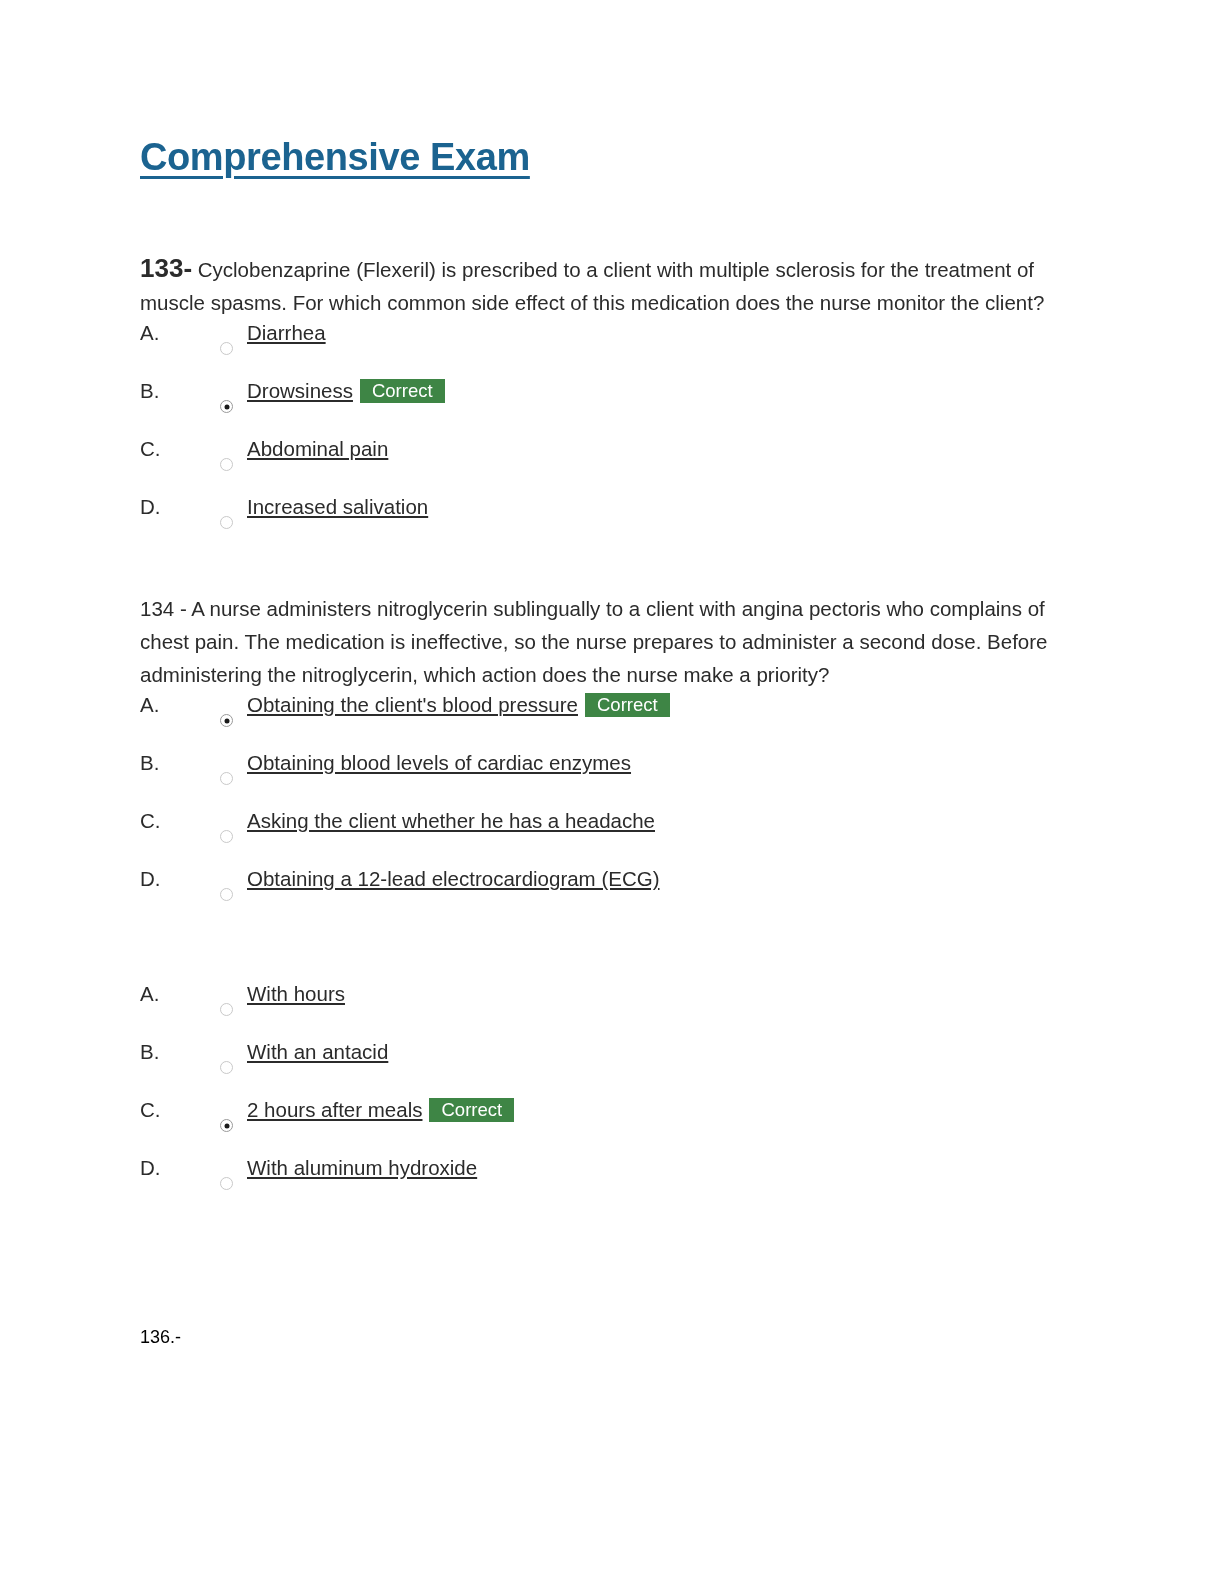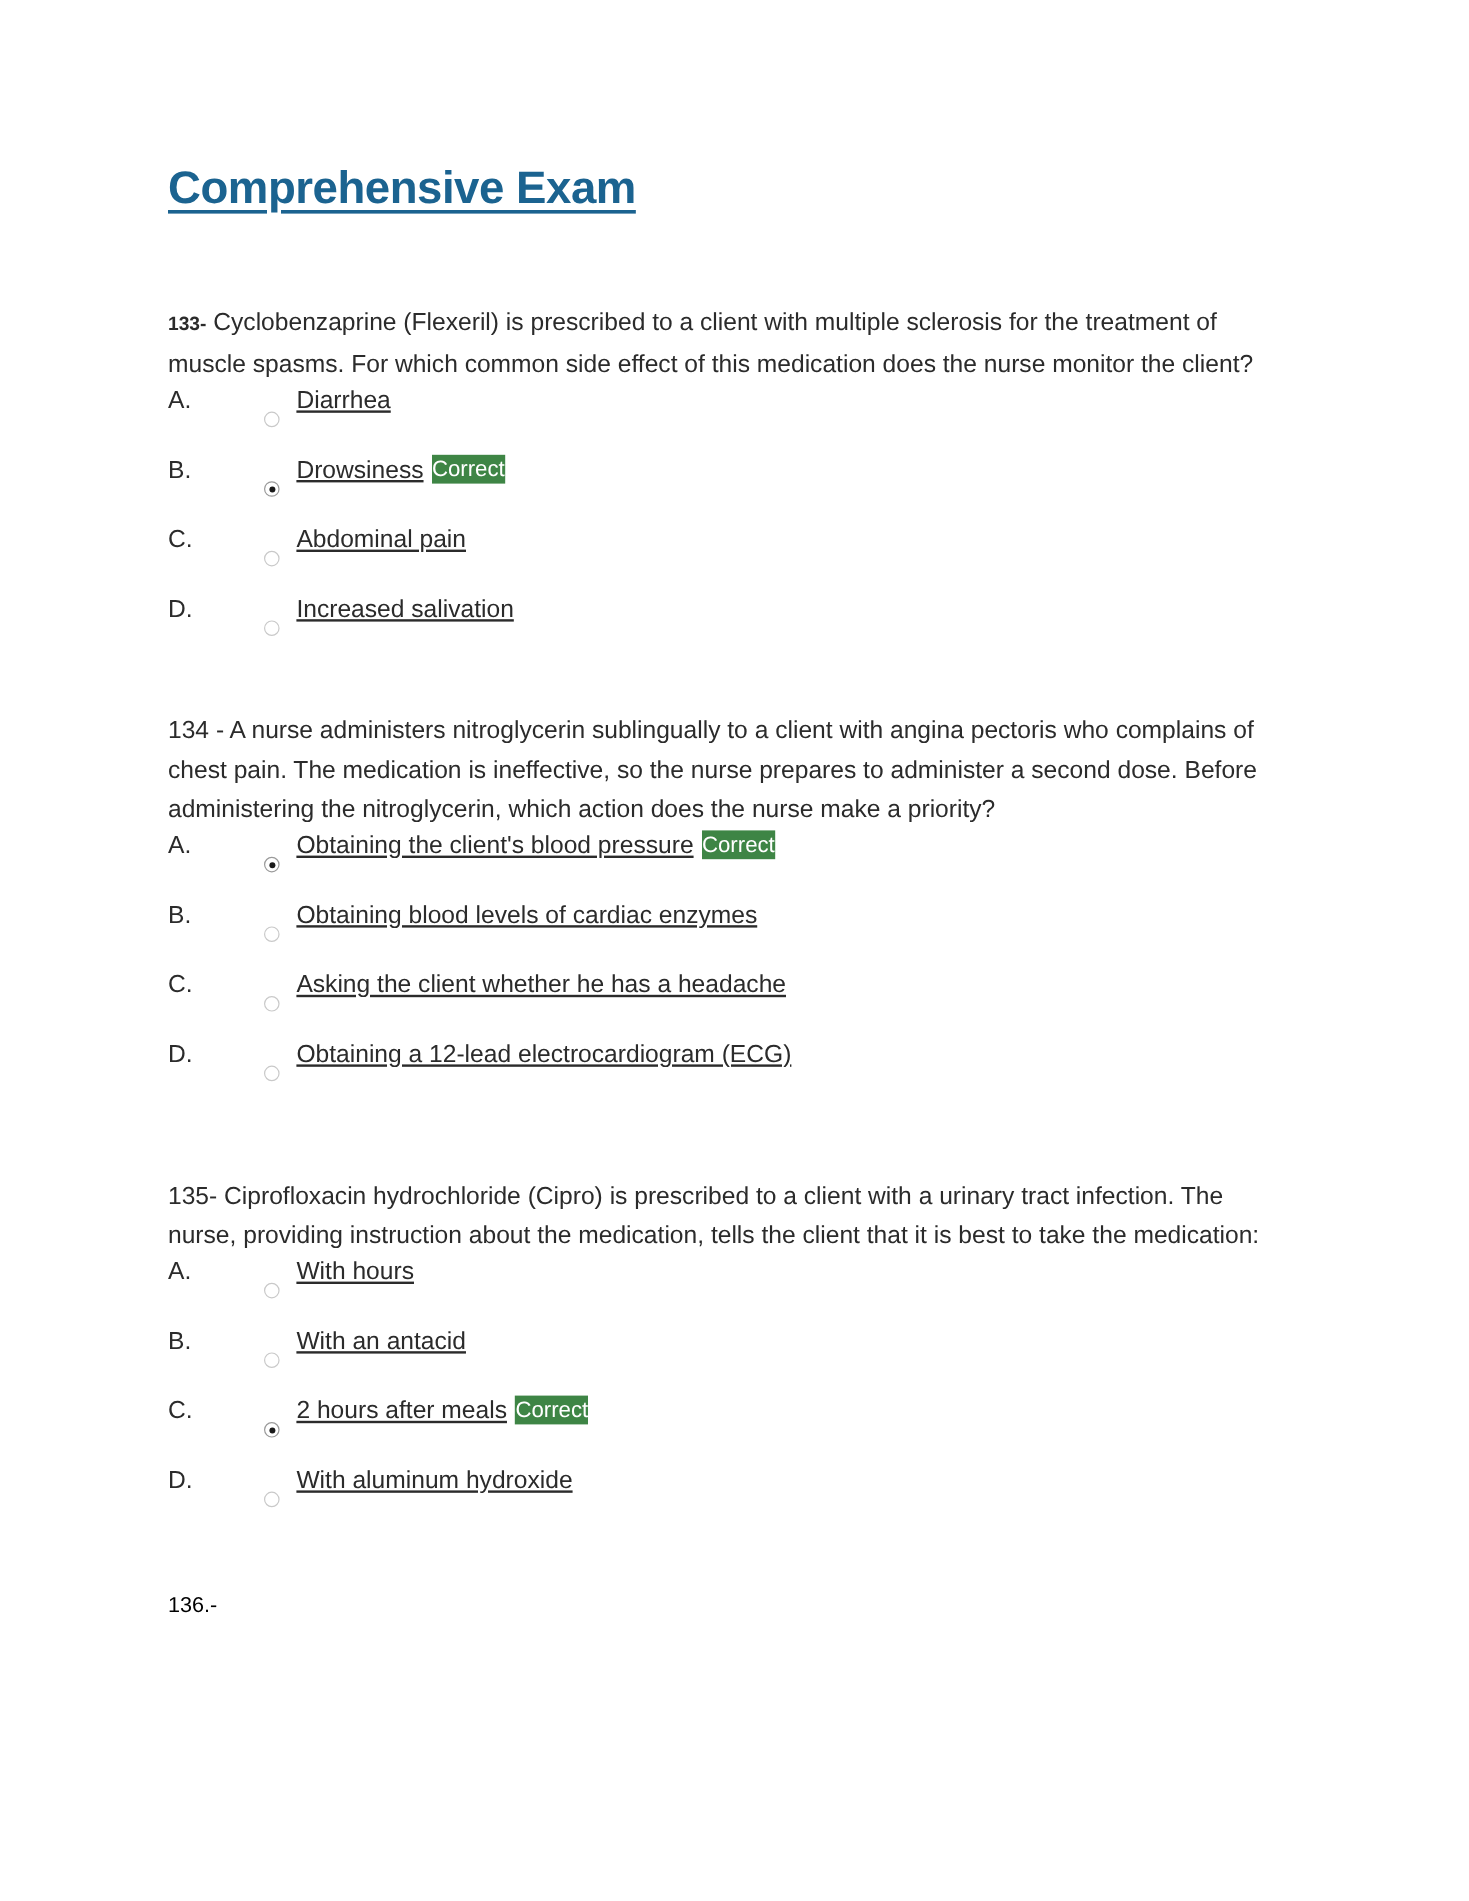--- a/index.html
+++ b/index.html
@@ -47,21 +47,21 @@
   }
   .q-stem {
     font-size: 20.5px;
     line-height: 33px;
     color: #2b2b2b;
     text-align: left;
     margin: 0;
   }
   .q-num-bold {
     font-weight: bold;
-    font-size: 16px;
+    font-size: 26px;
   }
   .q-num-small {
     font-size: 18px;
     color: #000000;
     display: block;
     line-height: 30px;
   }
 
   
   .options {
@@ -114,21 +114,21 @@
     color: #2b2b2b;
     white-space: nowrap;
     text-decoration: underline;
   }
   .correct-badge {
     display: inline-block;
     background: #3e8545;
     color: #ffffff;
     font-size: 18.5px;
     line-height: 24px;
-    padding: 0 0;
+    padding: 0 12px;
     margin-left: 7px;
     vertical-align: 1px;
     border-radius: 0;
   }
 </style>
 </head>
 <body>
 
 <div class="page">
 
@@ -190,21 +190,20 @@
       <div class="option-row">
         <span class="opt-letter">D.</span>
         <span class="opt-radio"></span>
         <span class="opt-text"><span>Obtaining a 12-lead electrocardiogram (ECG)</span></span>
       </div>
 
     </div>
   </div>
 
   <div class="question-block" style="top: 980px;">
-    <p class="q-stem"><span>135-</span> <span>Ciprofloxacin hydrochloride (Cipro) is prescribed to a client with a urinary tract infection. The nurse, providing instruction about the medication, tells the client that it is best to take the medication:</span></p>
     <div class="options">
 
       <div class="option-row">
         <span class="opt-letter">A.</span>
         <span class="opt-radio"></span>
         <span class="opt-text"><span>With hours</span></span>
       </div>
 
       <div class="option-row">
         <span class="opt-letter">B.</span>

